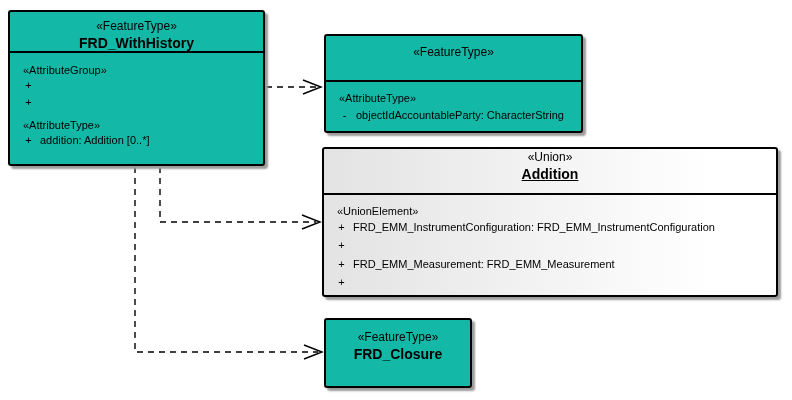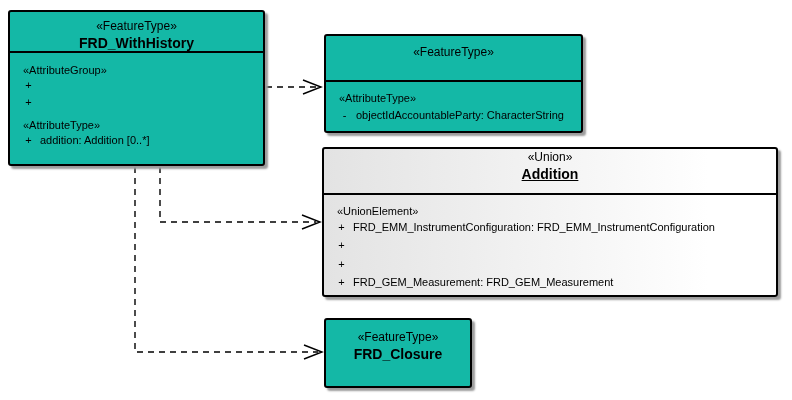--- a/index.html
+++ b/index.html
@@ -138,24 +138,24 @@
       <div class="section-label mt9">«UnionElement»</div>
       <div class="attr-row">
         <span class="attr-vis">+</span>
         <span class="attr-text">FRD_EMM_InstrumentConfiguration: FRD_EMM_InstrumentConfiguration</span>
       </div>
       <div class="attr-row">
         <span class="attr-vis">+</span>
       </div>
       <div class="attr-row">
         <span class="attr-vis">+</span>
+        <span class="attr-text">FRD_EMM_Measurement: FRD_EMM_Measurement</span>
       </div>
       <div class="attr-row">
         <span class="attr-vis">+</span>
-        <span class="attr-text">FRD_GEM_Measurement: FRD_GEM_Measurement</span>
       </div>
     </div>
   </div>
 
   <div class="uml-box fill-feature" style="left:324px; top:318px; width:148px; height:70px;">
     <div class="box-header" style="padding-top:9px;">
       <div class="stereotype">«FeatureType»</div>
       <div class="class-name">FRD_Closure</div>
     </div>
   </div>

